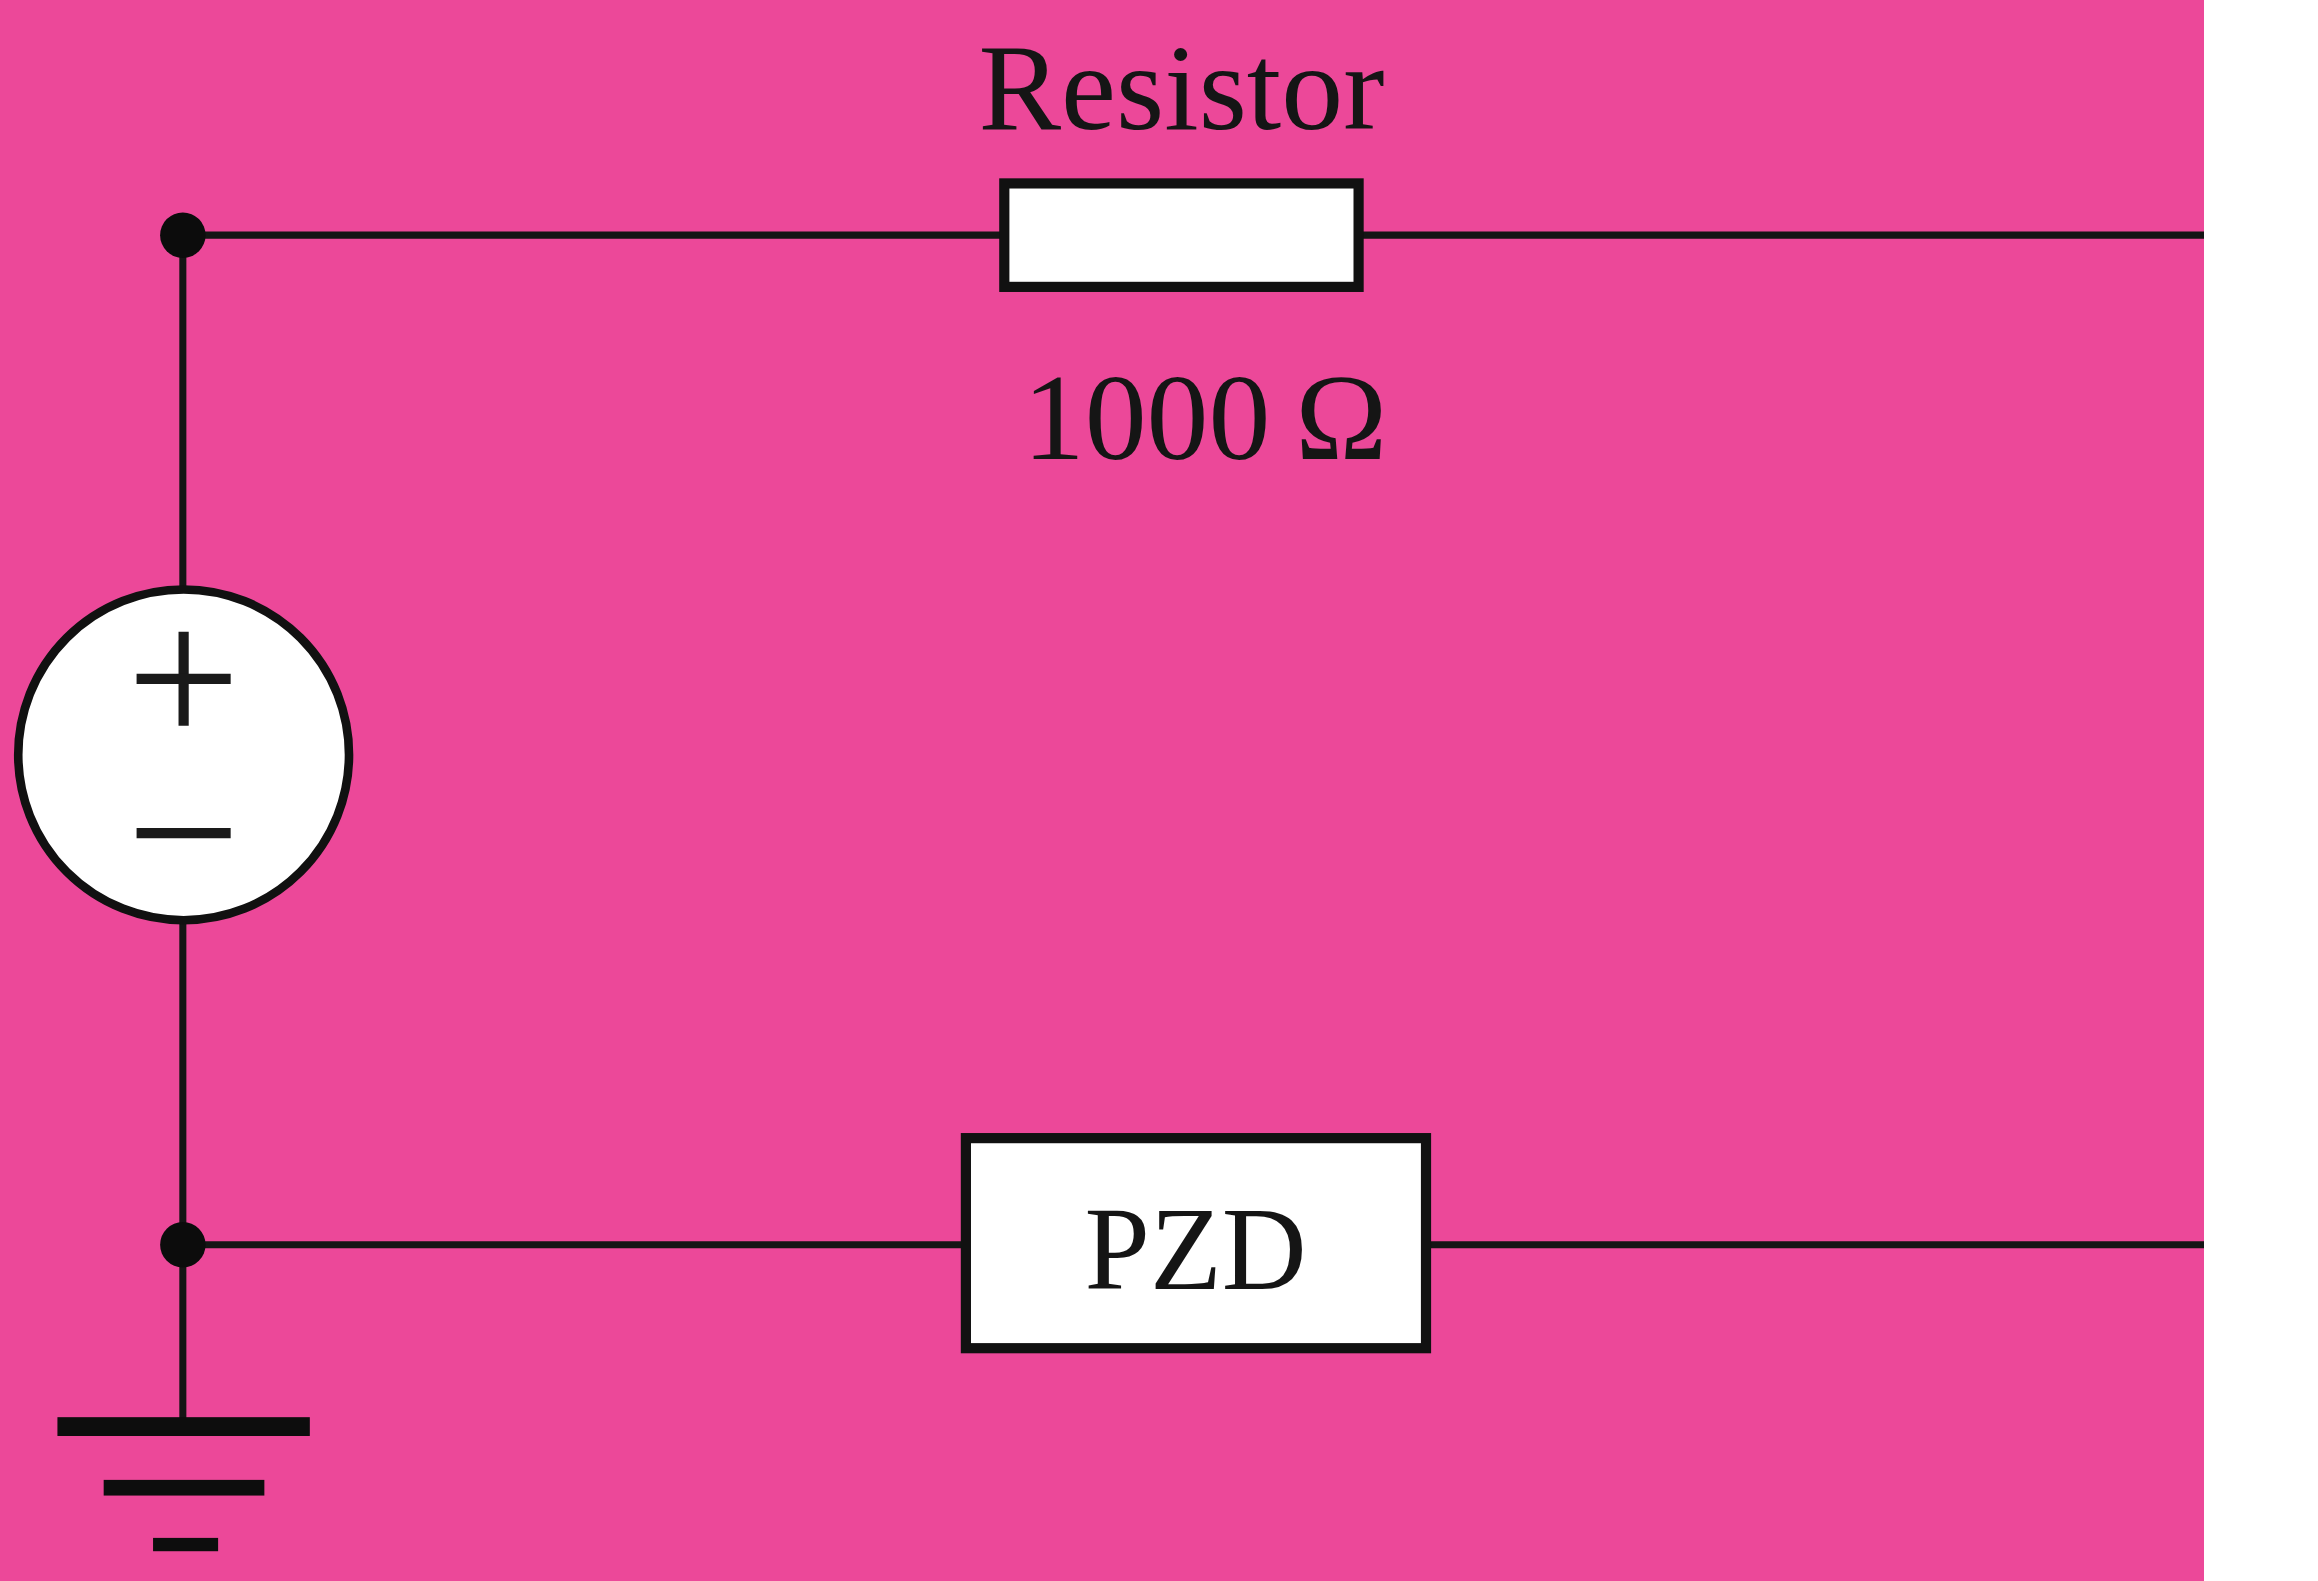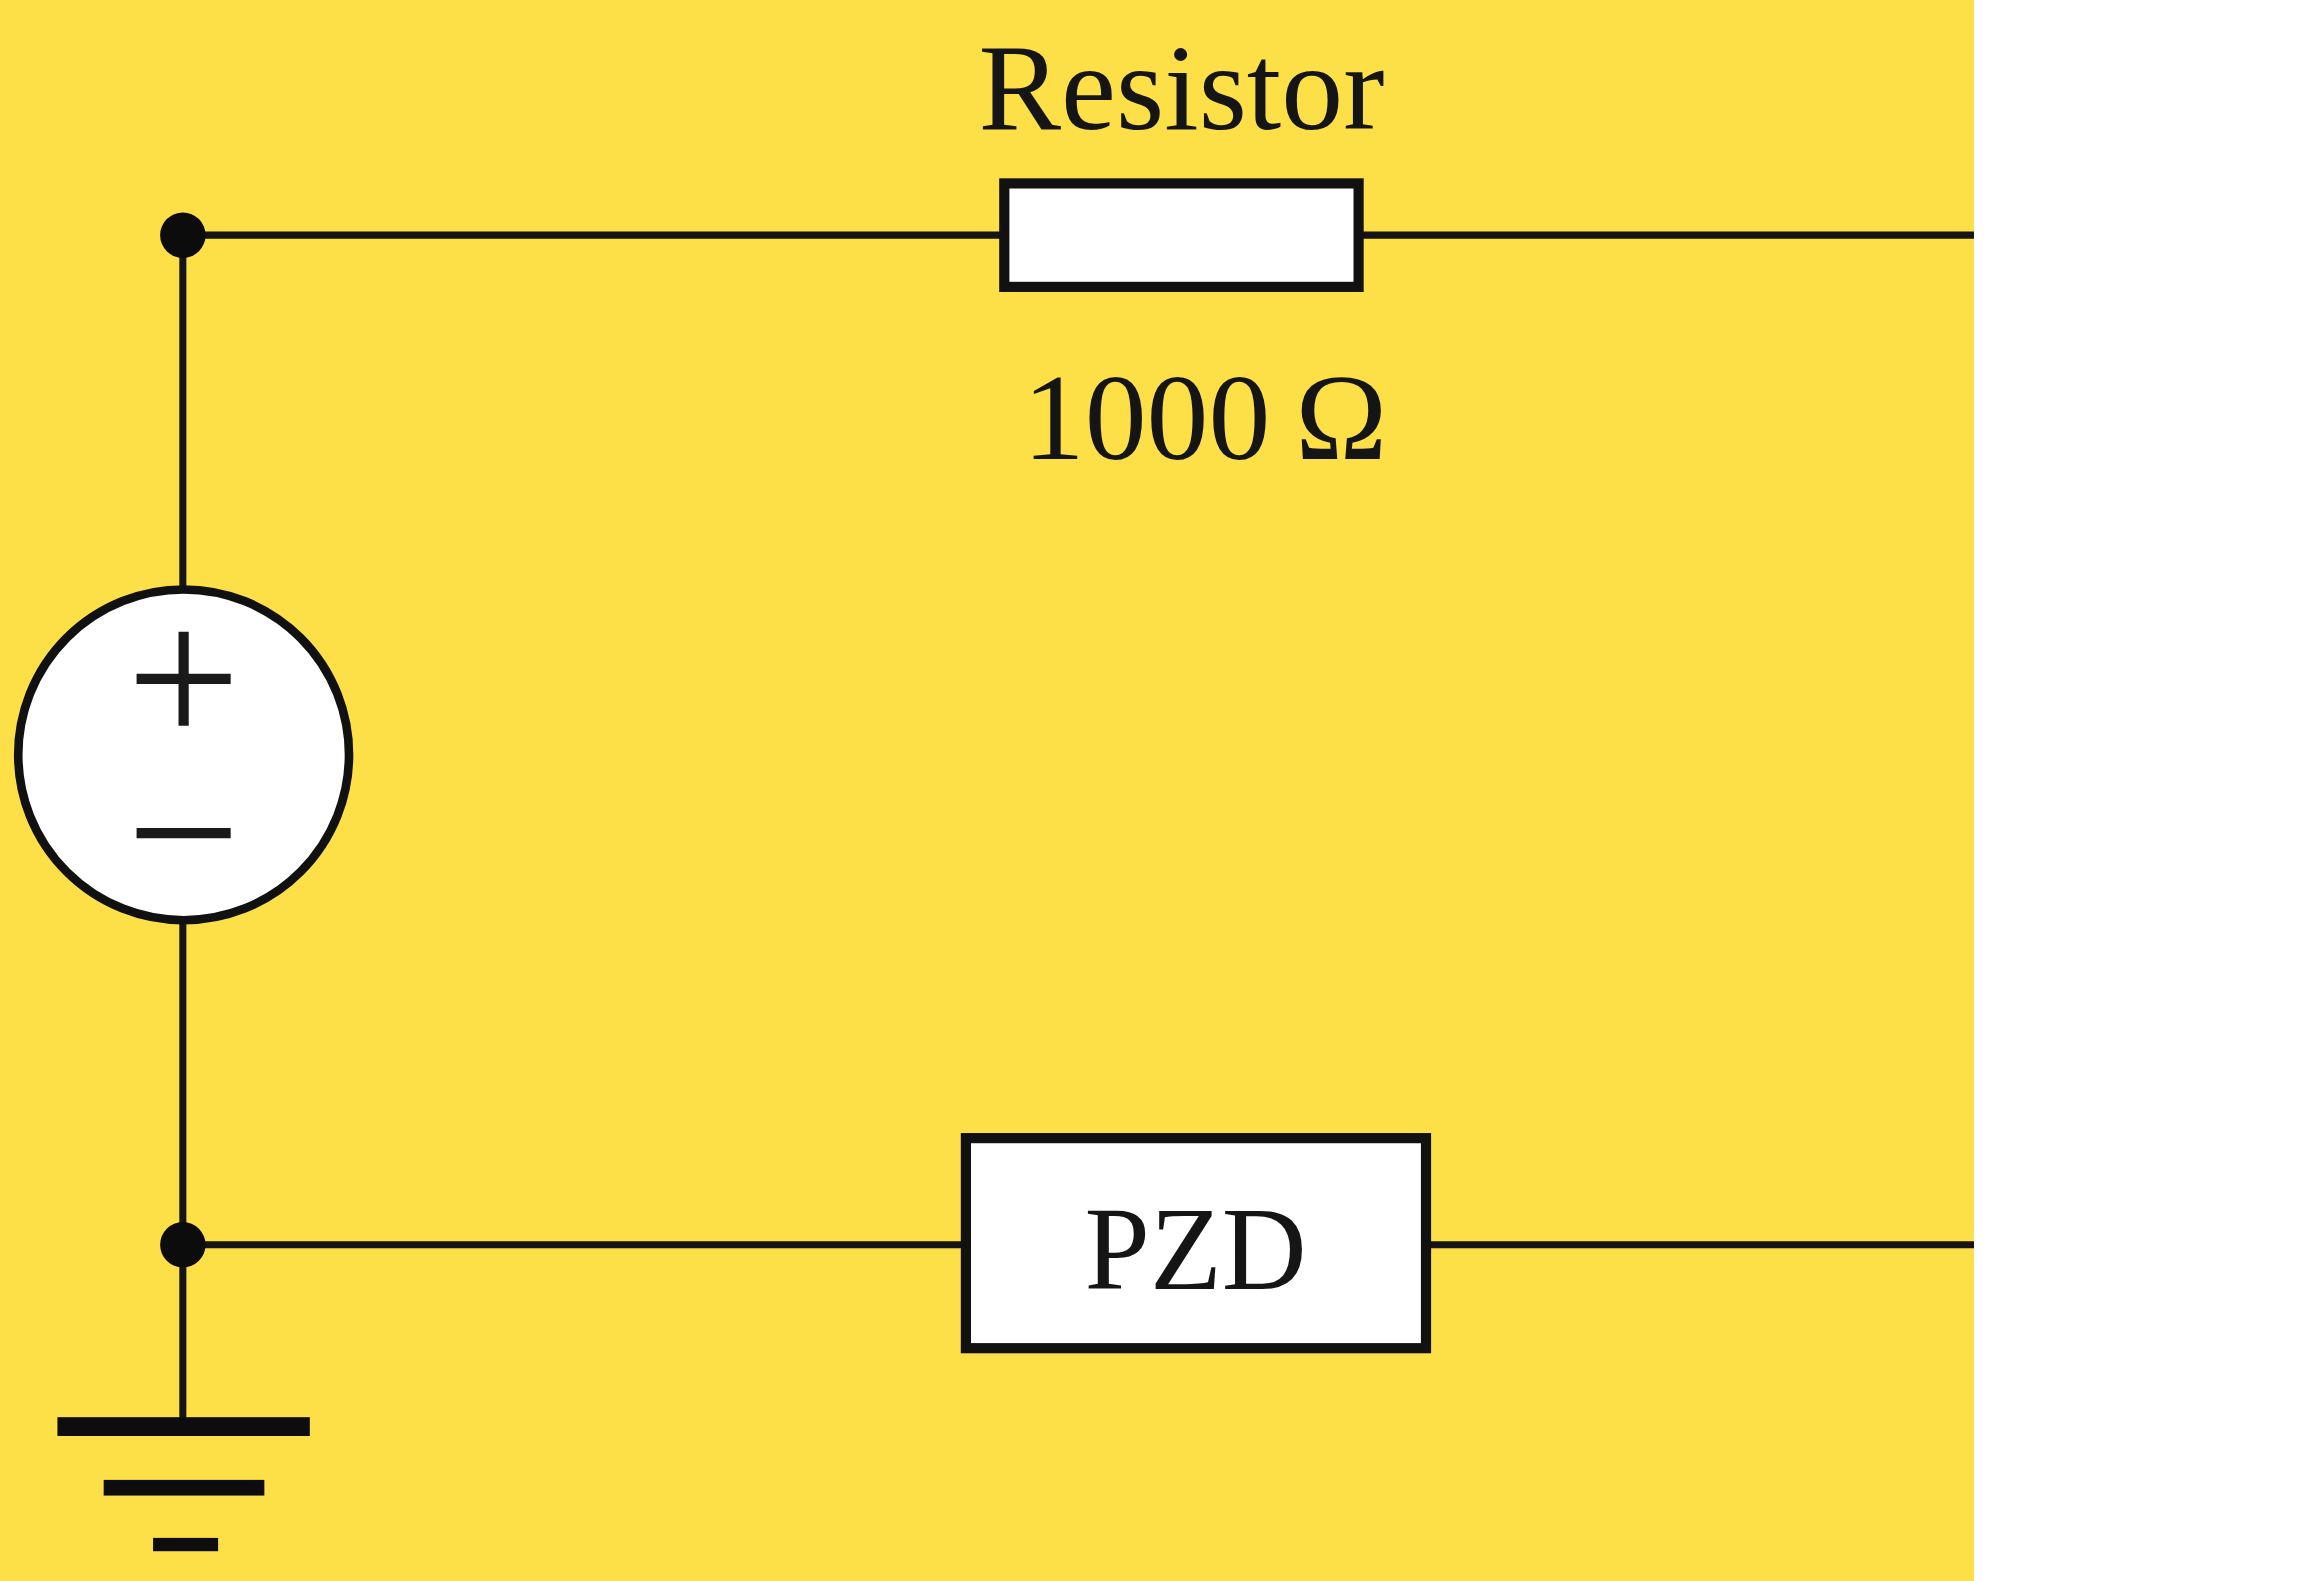--- a/index.html
+++ b/index.html
@@ -6,23 +6,23 @@
   html, body {
     margin: 0;
     padding: 0;
     background: #ffffff;
   }
   body {
     font-family: "Liberation Serif", "DejaVu Serif", serif;
   }
   #canvas {
     position: relative;
-    width: 1974px;
+    width: 2204px;
     height: 1581px;
-    background: #fde047;
+    background: #ec4899;
     overflow: hidden;
   }
   #schematic {
     position: absolute;
     top: 0;
     left: 0;
     width: 2319px;
     height: 1581px;
     display: block;
   }

